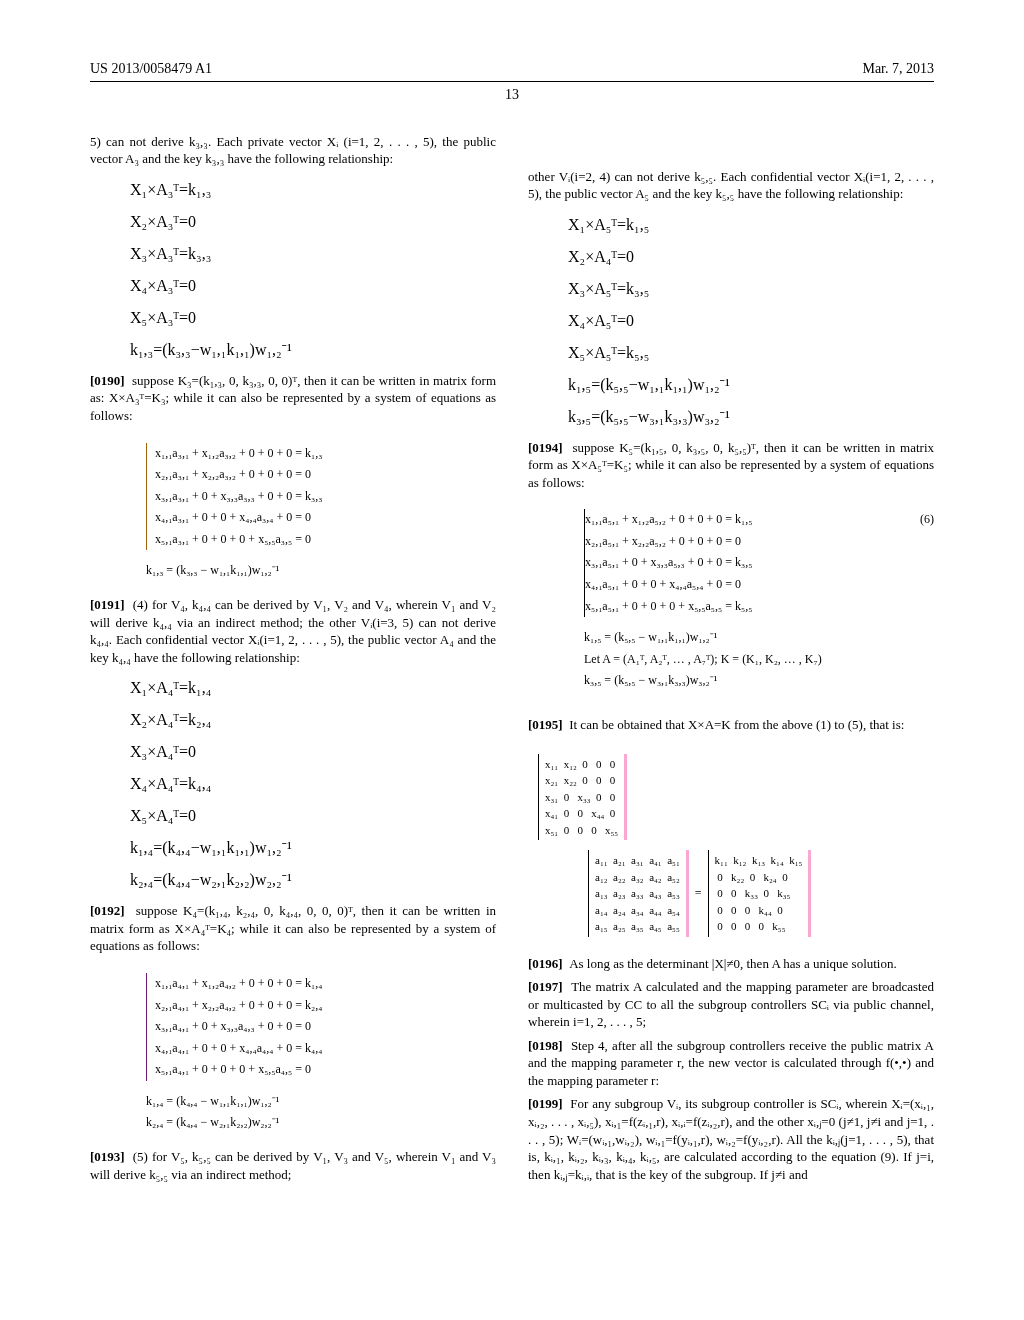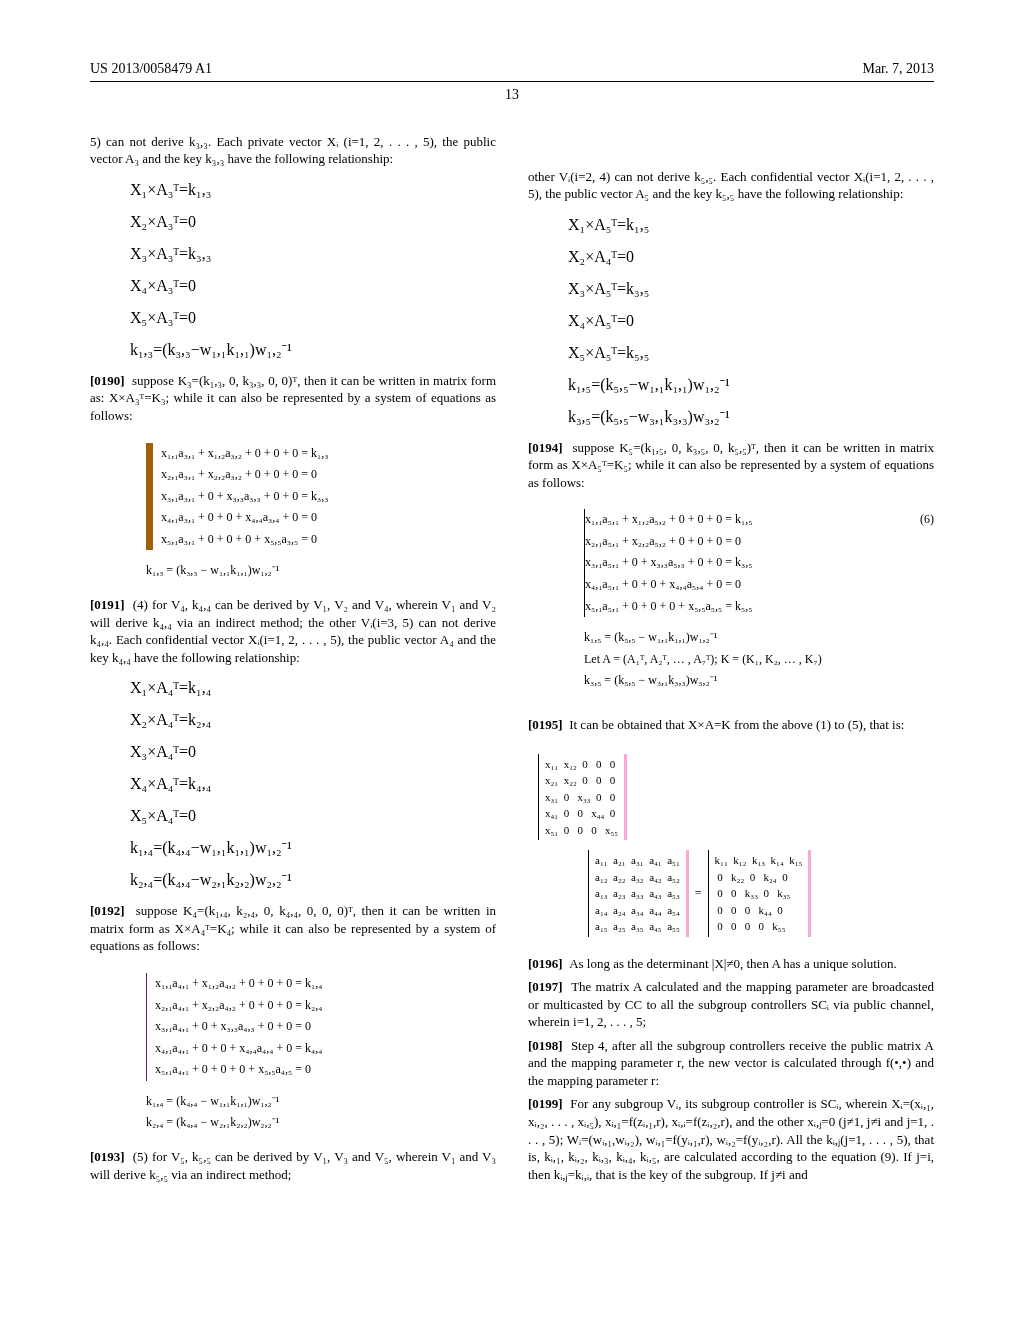--- a/index.html
+++ b/index.html
@@ -100,21 +100,21 @@
         <div>X₅×A₃ᵀ=0</div>
         <div>k₁,₃=(k₃,₃−w₁,₁k₁,₁)w₁,₂⁻¹</div>
       </div>
 
       <div class="para">
         <span class="parnum">[0190]</span>
         &nbsp;<span>suppose K₃=(k₁,₃, 0, k₃,₃, 0, 0)ᵀ, then it can be written in matrix form as: X×A₃ᵀ=K₃; while it can also be represented by a system of equations as follows:</span>
       </div>
 
       <div class="eqind2" style="margin-top:18px;">
-        <div style="border-left:7px solid #a16207; padding-left:8px;">
+        <div style="border-left:1px solid #a16207; padding-left:8px;">
           <div>x₁,₁a₃,₁ + x₁,₂a₃,₂ + 0 + 0 + 0 = k₁,₃</div>
           <div>x₂,₁a₃,₁ + x₂,₂a₃,₂ + 0 + 0 + 0 = 0</div>
           <div>x₃,₁a₃,₁ + 0 + x₃,₃a₃,₃ + 0 + 0 = k₃,₃</div>
           <div>x₄,₁a₃,₁ + 0 + 0 + x₄,₄a₃,₄ + 0 = 0</div>
           <div>x₅,₁a₃,₁ + 0 + 0 + 0 + x₅,₅a₃,₅ = 0</div>
         </div>
         <div style="margin-top:10px;font-family:Liberation Serif, serif;">k₁,₃ = (k₃,₃ − w₁,₁k₁,₁)w₁,₂⁻¹</div>
       </div>
 
       <div class="para" style="margin-top:14px;">

